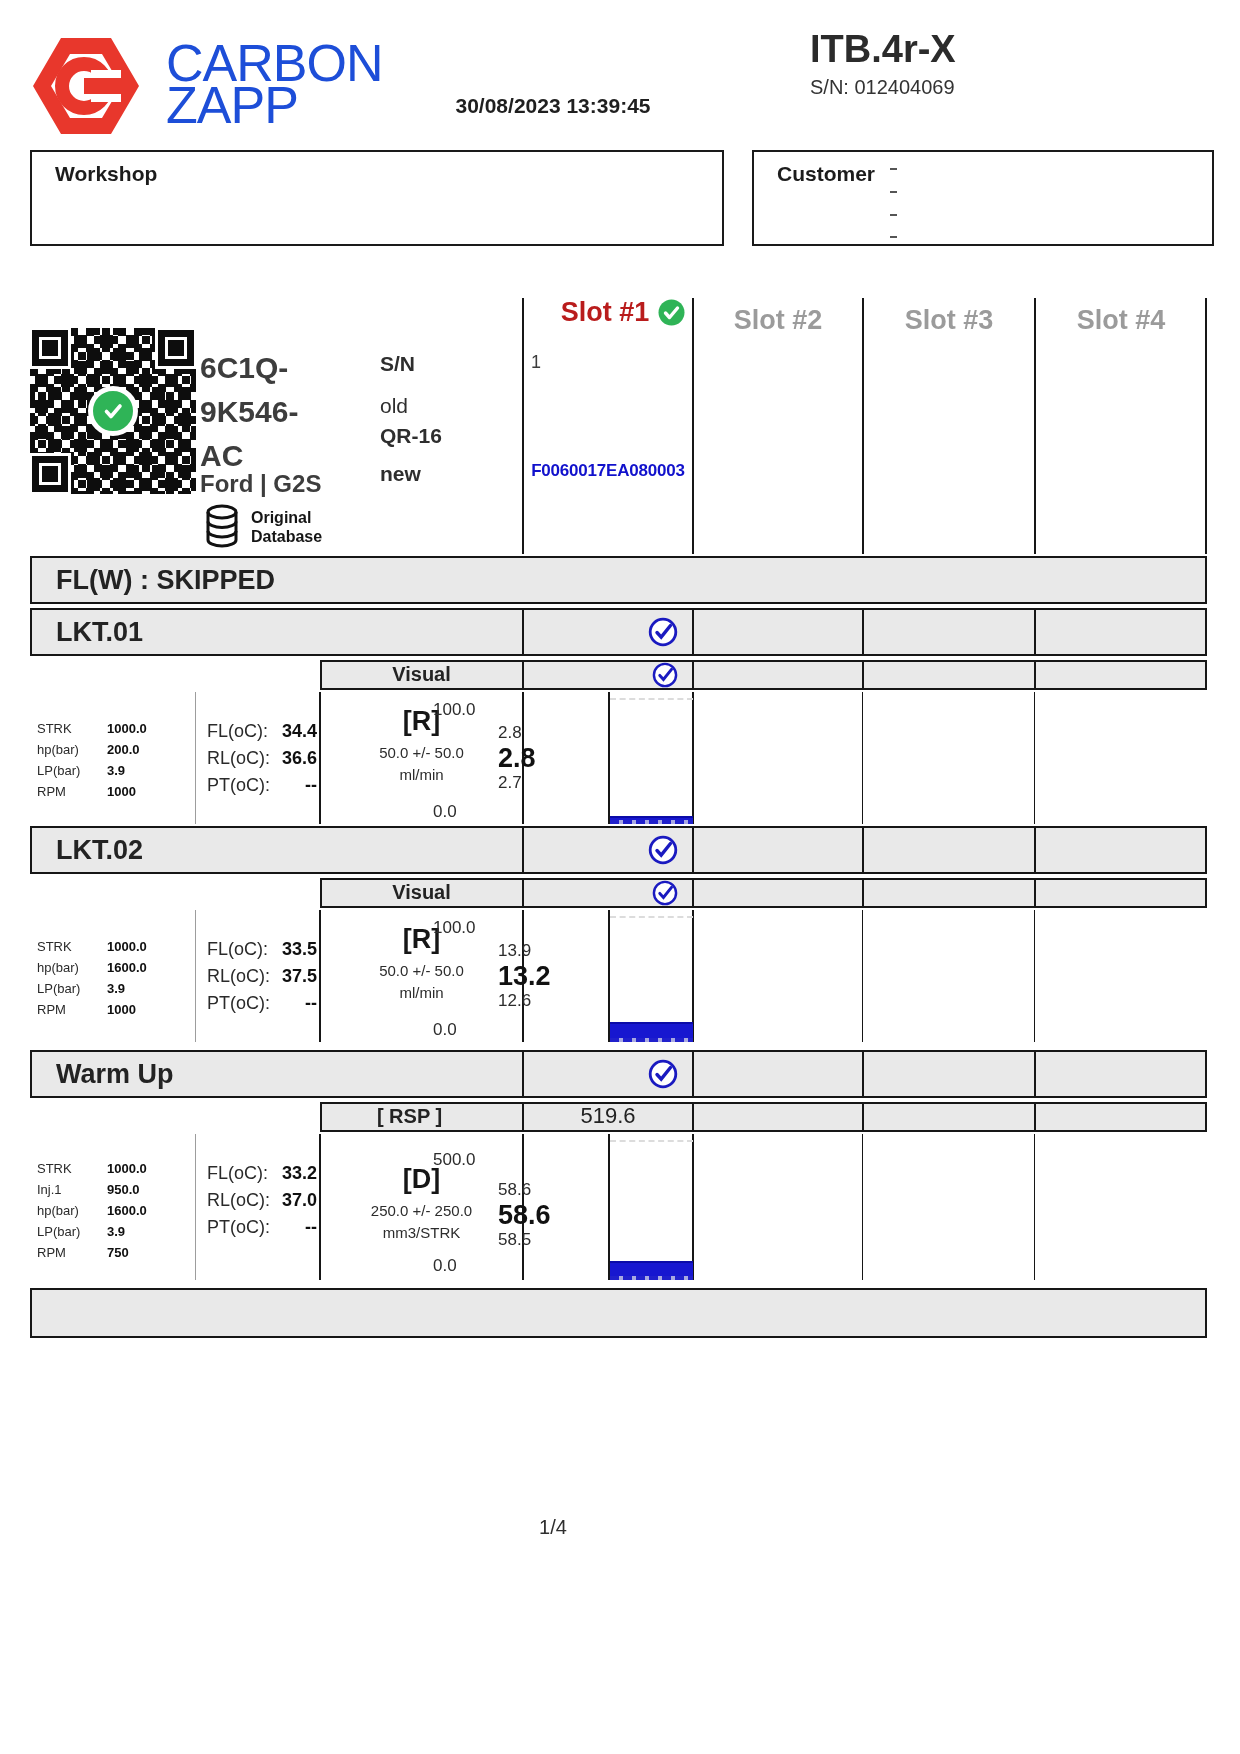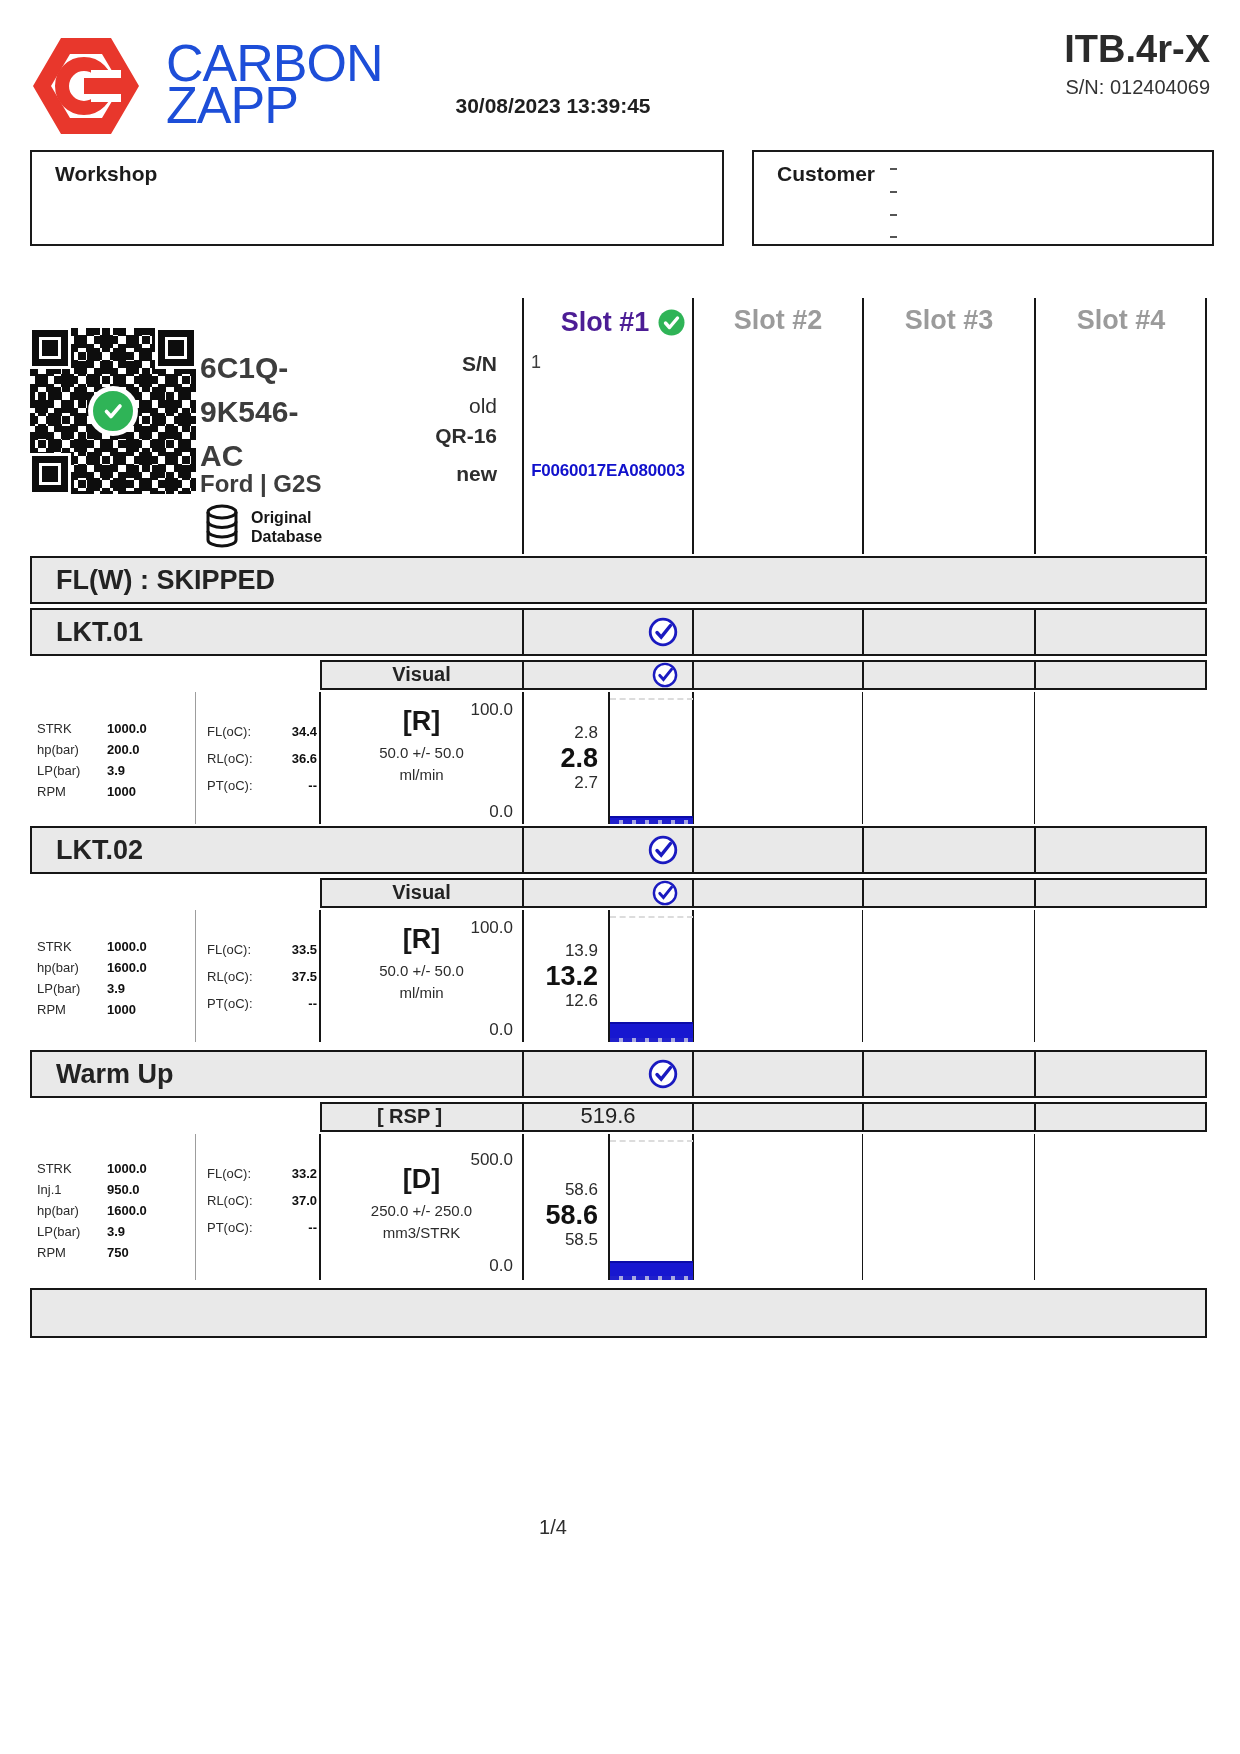--- a/index.html
+++ b/index.html
@@ -1,33 +1,33 @@
 <!DOCTYPE html>
 <html><head>
 <meta charset="utf-8">
 <style>
   html,body{margin:0;padding:0;background:#fff}
   .page{position:relative;width:1240px;height:1754px;background:#fff;overflow:hidden;
         font-family:"Liberation Sans","DejaVu Sans",sans-serif;color:#222}
   .c{position:absolute;box-sizing:border-box}
   .tc{text-align:center}
-  .tr{text-align:right}
+  .tr{text-align:left}
   .vl{position:absolute;width:2px;background:#161616}
   .vl.thin{width:1px;background:#161616}
   .vl.soft{width:1px;background:#9d9d9d}
   .band{position:absolute;left:30px;width:1177px;height:48px;background:#e9e9e9;
         border:2px solid #161616;box-sizing:border-box;display:flex;align-items:center}
   .band-lbl{font-size:27px;font-weight:bold;color:#232323;padding-left:24px}
   .substrip{position:absolute;background:#e9e9e9;border:2px solid #161616;box-sizing:border-box}
   .sublbl{position:absolute;height:30px;line-height:28px;text-align:center;font-size:20px;font-weight:bold;color:#232323}
   .brand div{font-size:52px;font-weight:normal;line-height:42px;color:#1d4ed8;letter-spacing:-1px}
   .prow{height:21px;font-size:13px;line-height:21px;display:flex}
   .plbl{width:70px;color:#2a2a2a}
   .pval{font-weight:bold;color:#0f0f0f}
-  .trow{height:27px;font-size:13px;line-height:27px;display:flex}
+  .trow{height:27px;font-size:18px;line-height:27px;display:flex}
   .tlbl{width:68px;color:#2a2a2a}
   .tval{width:48px;text-align:right;font-weight:bold;color:#0f0f0f}
   .slothead{display:flex;align-items:center;justify-content:center;gap:9px;height:36px;
             font-size:27px;font-weight:bold}
   .dashblue{position:absolute;height:4px;background:repeating-linear-gradient(90deg,#2020cc 0 9px,#a9a9e2 9px 13px)}
   .dashtop{position:absolute;border-top:2px dashed #dcdcdc}
   .bar{position:absolute;background:#1717d0;border-top:2px solid #0b0ba8;box-sizing:border-box}
   .qr{position:absolute;left:30px;top:328px;width:166px;height:166px;
       background:
         repeating-conic-gradient(#0d0d0d 0% 25%, transparent 25% 50%) 0px 0px/16px 16px,
@@ -104,21 +104,21 @@
   <div class="c tr" style="left:380px;top:394px;width:117px;font-size:21px;font-weight:normal;color:#2e2e2e">old</div>
   <div class="c tr" style="left:380px;top:424px;width:117px;font-size:21px;font-weight:bold;color:#2e2e2e">QR-16</div>
   <div class="c tr" style="left:380px;top:462px;width:117px;font-size:21px;font-weight:bold;color:#2e2e2e">new</div>
 
   <div class="vl" style="left:522px;top:298px;height:256px"></div>
   <div class="vl" style="left:692px;top:298px;height:256px"></div>
   <div class="vl" style="left:862px;top:298px;height:256px"></div>
   <div class="vl" style="left:1034px;top:298px;height:256px"></div>
   <div class="vl" style="left:1205px;top:298px;height:256px"></div>
 
-  <div class="c slothead" style="left:523px;top:304px;width:200px;color:#4c1d95">
+  <div class="c slothead" style="left:523px;top:294px;width:200px;color:#b91c1c">
     <span>Slot #1</span>
     <svg width="27" height="27" viewBox="0 0 27 27">
       <circle cx="13.5" cy="13.5" r="13" fill="#2fb457"></circle>
       <path d="M7.5 14 l4 4.5 L19.5 9" fill="none" stroke="#fff" stroke-width="3.4" stroke-linecap="round" stroke-linejoin="round"></path>
     </svg>
   </div>
   <div class="c slothead" style="left:693px;top:302px;width:170px;color:#9b9b9b">Slot #2</div>
   <div class="c slothead" style="left:863px;top:302px;width:172px;color:#9b9b9b">Slot #3</div>
   <div class="c slothead" style="left:1035px;top:302px;width:172px;color:#9b9b9b">Slot #4</div>
 

